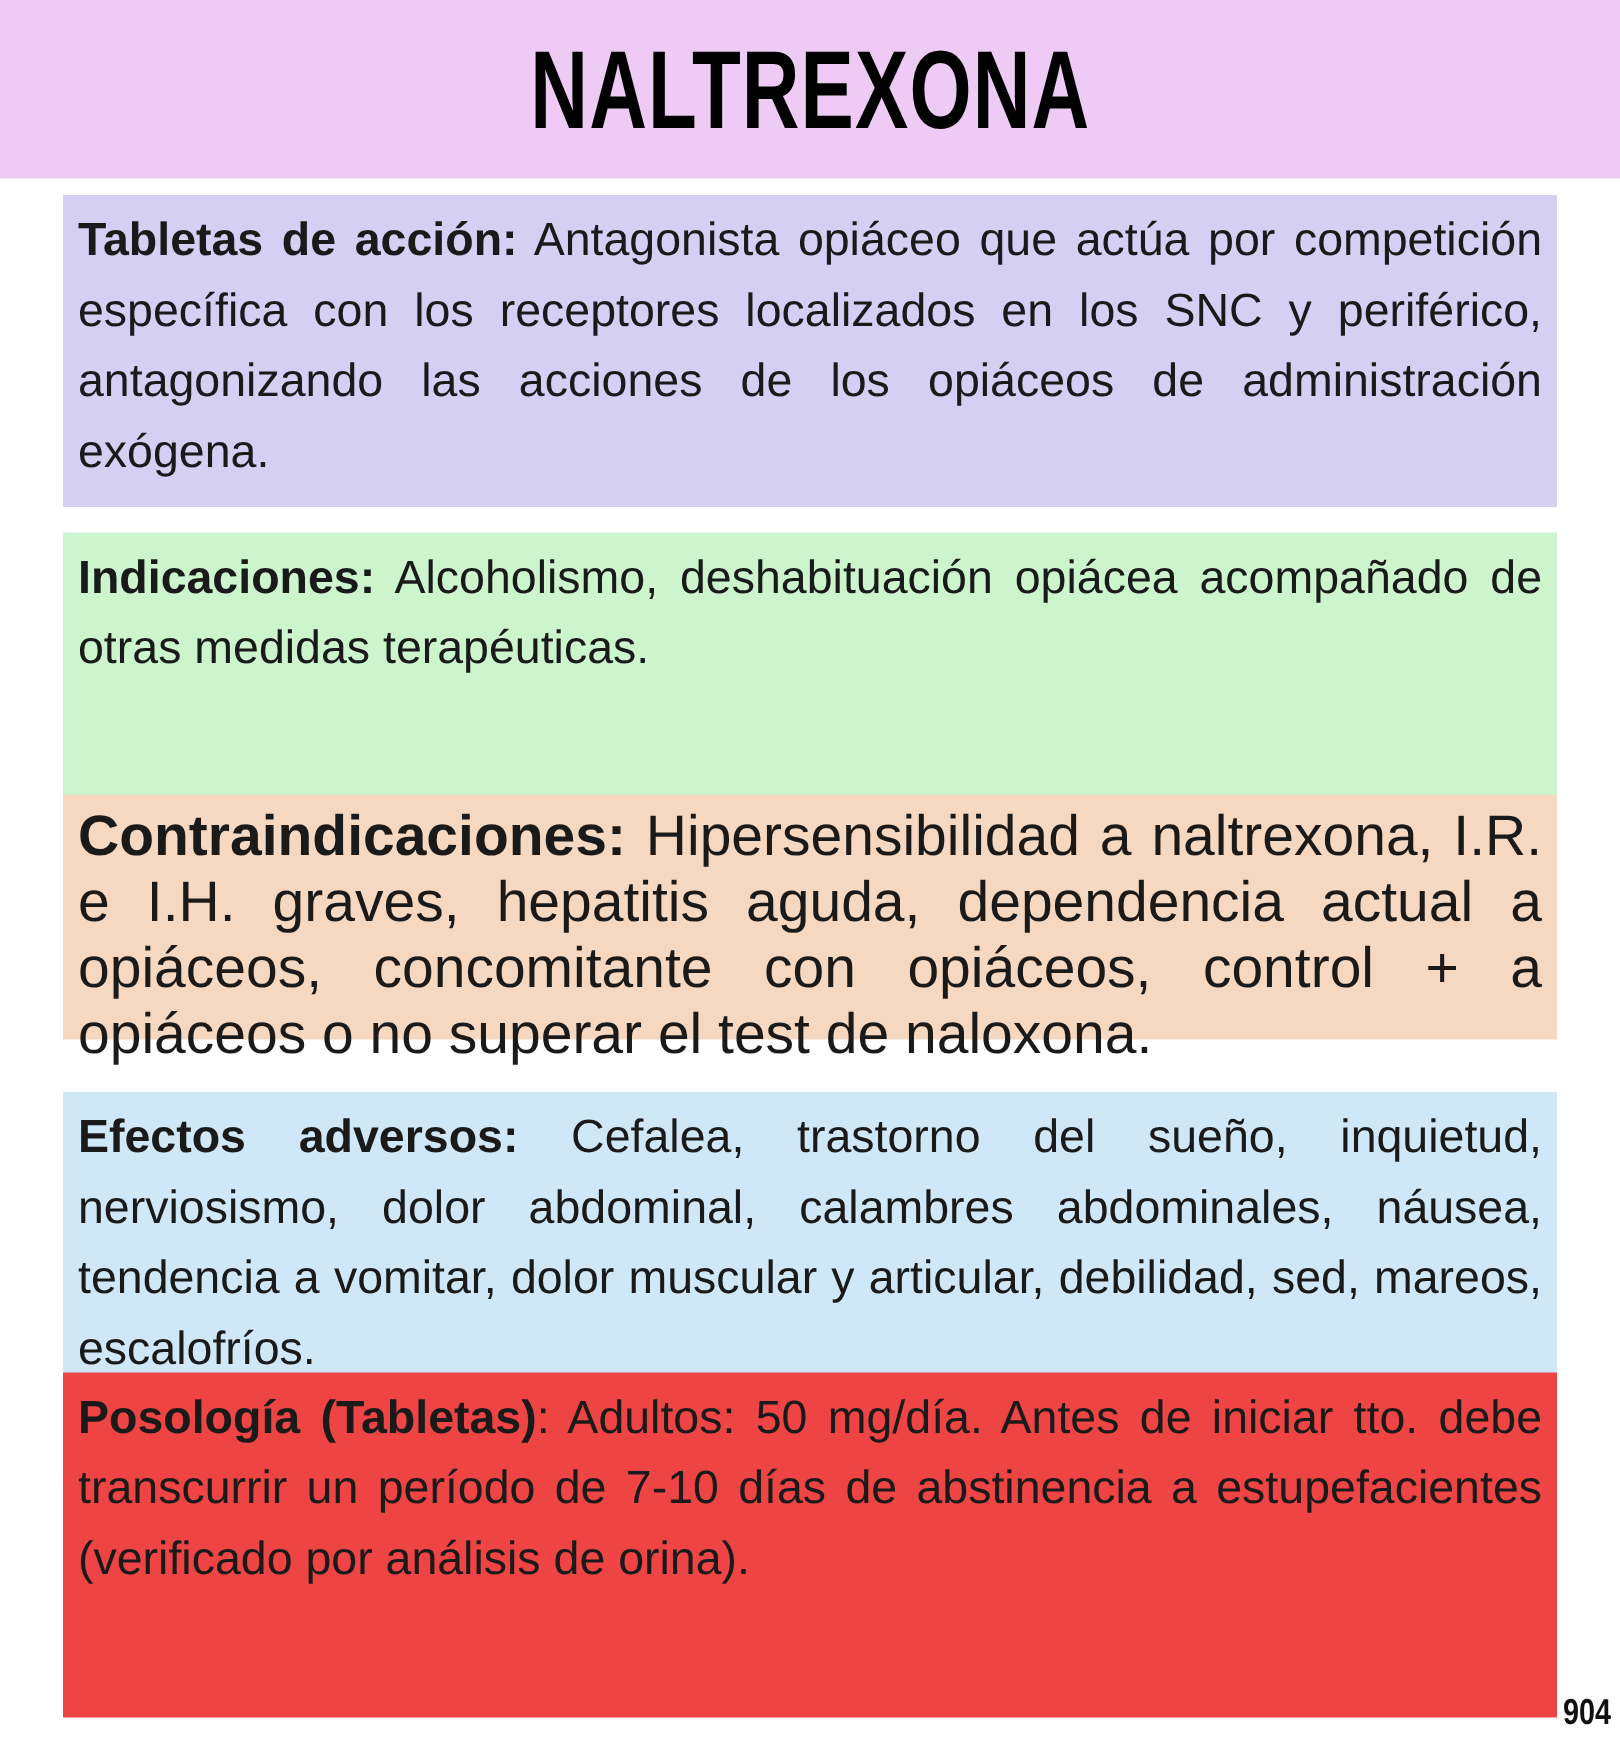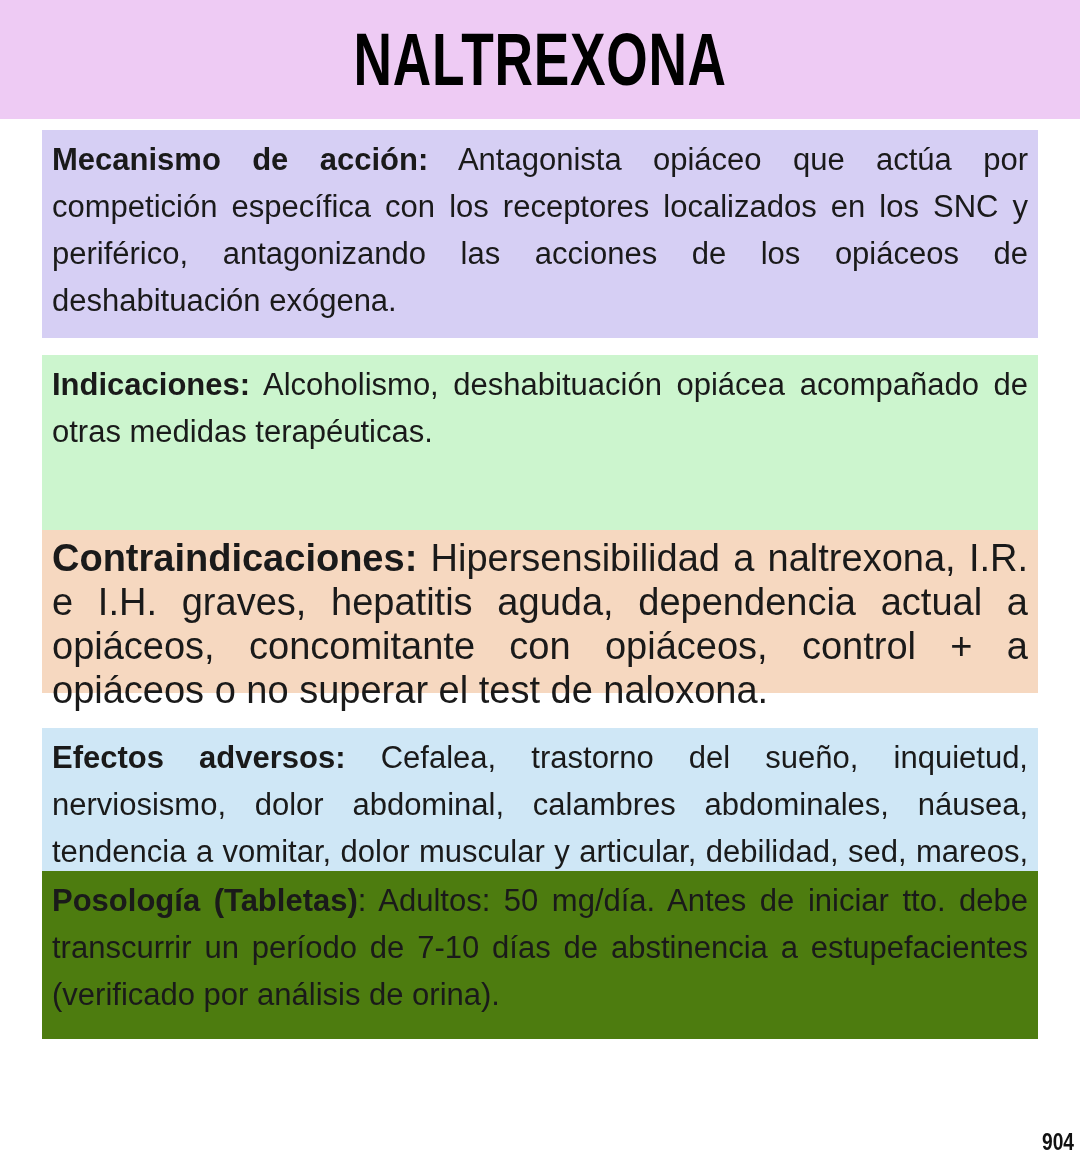--- a/index.html
+++ b/index.html
@@ -9,33 +9,33 @@
             display:flex; align-items:center; justify-content:center; }
   .title { font-family:"Liberation Sans", sans-serif; font-weight:bold; font-size:74px;
            transform:scaleX(0.72); letter-spacing:1px; color:#000; line-height:1; }
   .box { position:absolute; left:42px; width:996px; box-sizing:border-box;
          padding:6px 10px 0 10px; font-size:31px; line-height:47px; text-align:justify; }
   .box b { font-weight:bold; }
   .b1 { top:130px; height:208px; background:#d6cff4; }
   .b2 { top:355px; height:204px; background:#ccf5ce; }
   .b3 { top:530px; height:163px; background:#f6d8c0; line-height:44px; font-size:38px; }
   .b4 { top:708px; height:196px; background:#cfe7f6;margin-top:20px; }
-  .b5 { top:871px; height:168px; background:#4d7c0f; }
+  .b5 { top:915px; height:230px; background:#ef4444; }
   .page { position:absolute; right:6px; bottom:8px; font-size:24px; font-weight:bold;
           transform:scaleX(0.8); transform-origin:right; color:#111; }
 </style>
 </head>
 <body>
 
 <div class="header">
   <div class="title">NALTREXONA</div>
 </div>
 
 <div class="box b1">
-  <b>Mecanismo de acción:</b><span> Antagonista opiáceo que actúa por competición específica con los receptores localizados en los SNC y periférico, antagonizando las acciones de los opiáceos de deshabituación exógena.</span>
+  <b>Tabletas de acción:</b><span> Antagonista opiáceo que actúa por competición específica con los receptores localizados en los SNC y periférico, antagonizando las acciones de los opiáceos de administración exógena.</span>
 </div>
 
 <div class="box b2">
   <b>Indicaciones:</b><span> Alcoholismo, deshabituación opiácea acompañado de otras medidas terapéuticas.</span>
 </div>
 
 <div class="box b3">
   <b>Contraindicaciones:</b><span> Hipersensibilidad a naltrexona, I.R. e I.H. graves, hepatitis aguda, dependencia actual a opiáceos, concomitante con opiáceos, control + a opiáceos o no superar el test de naloxona.</span>
 </div>
 

